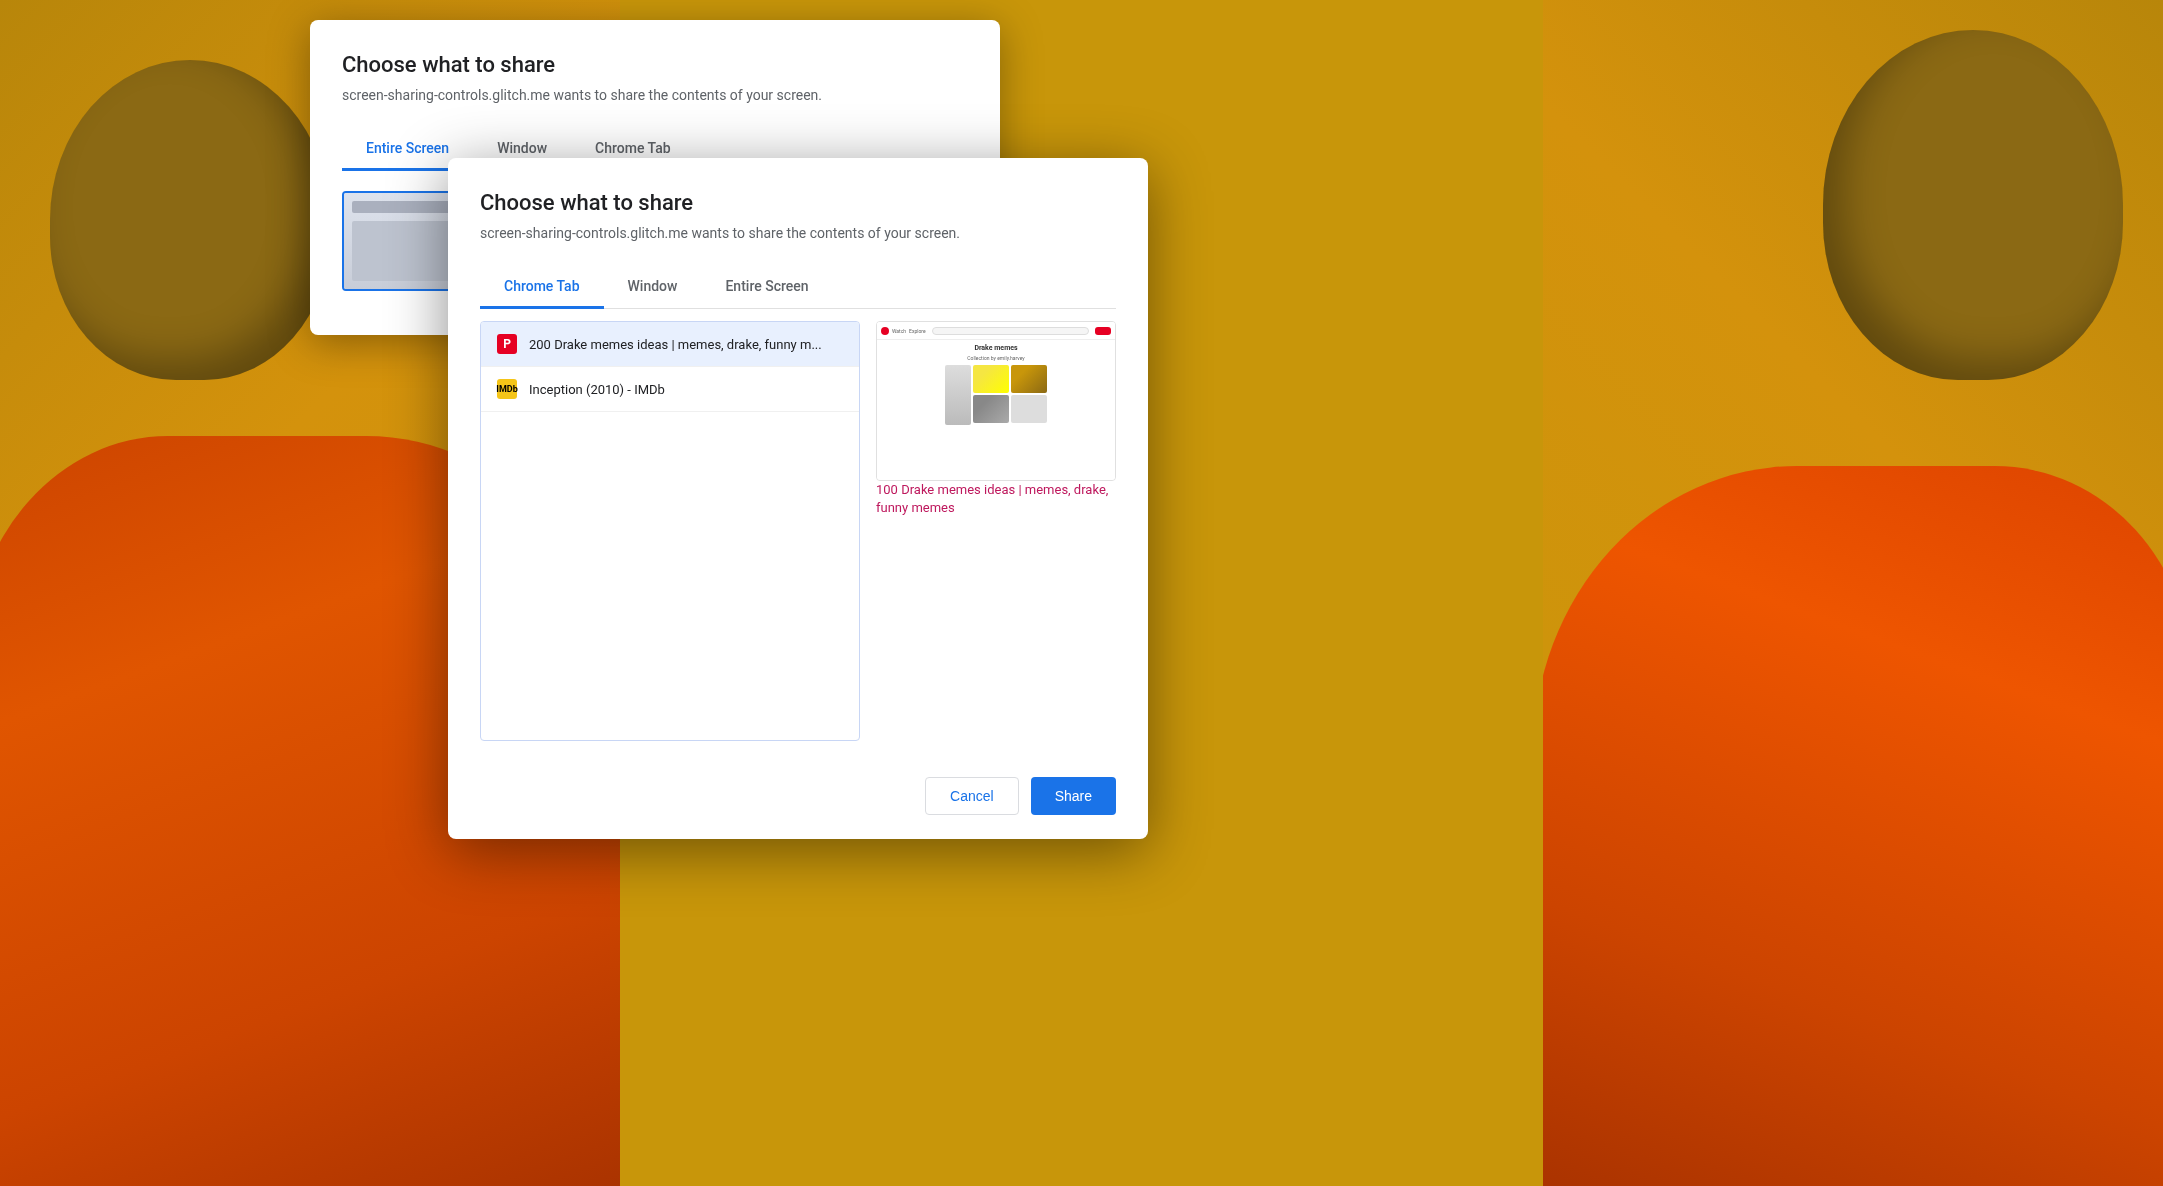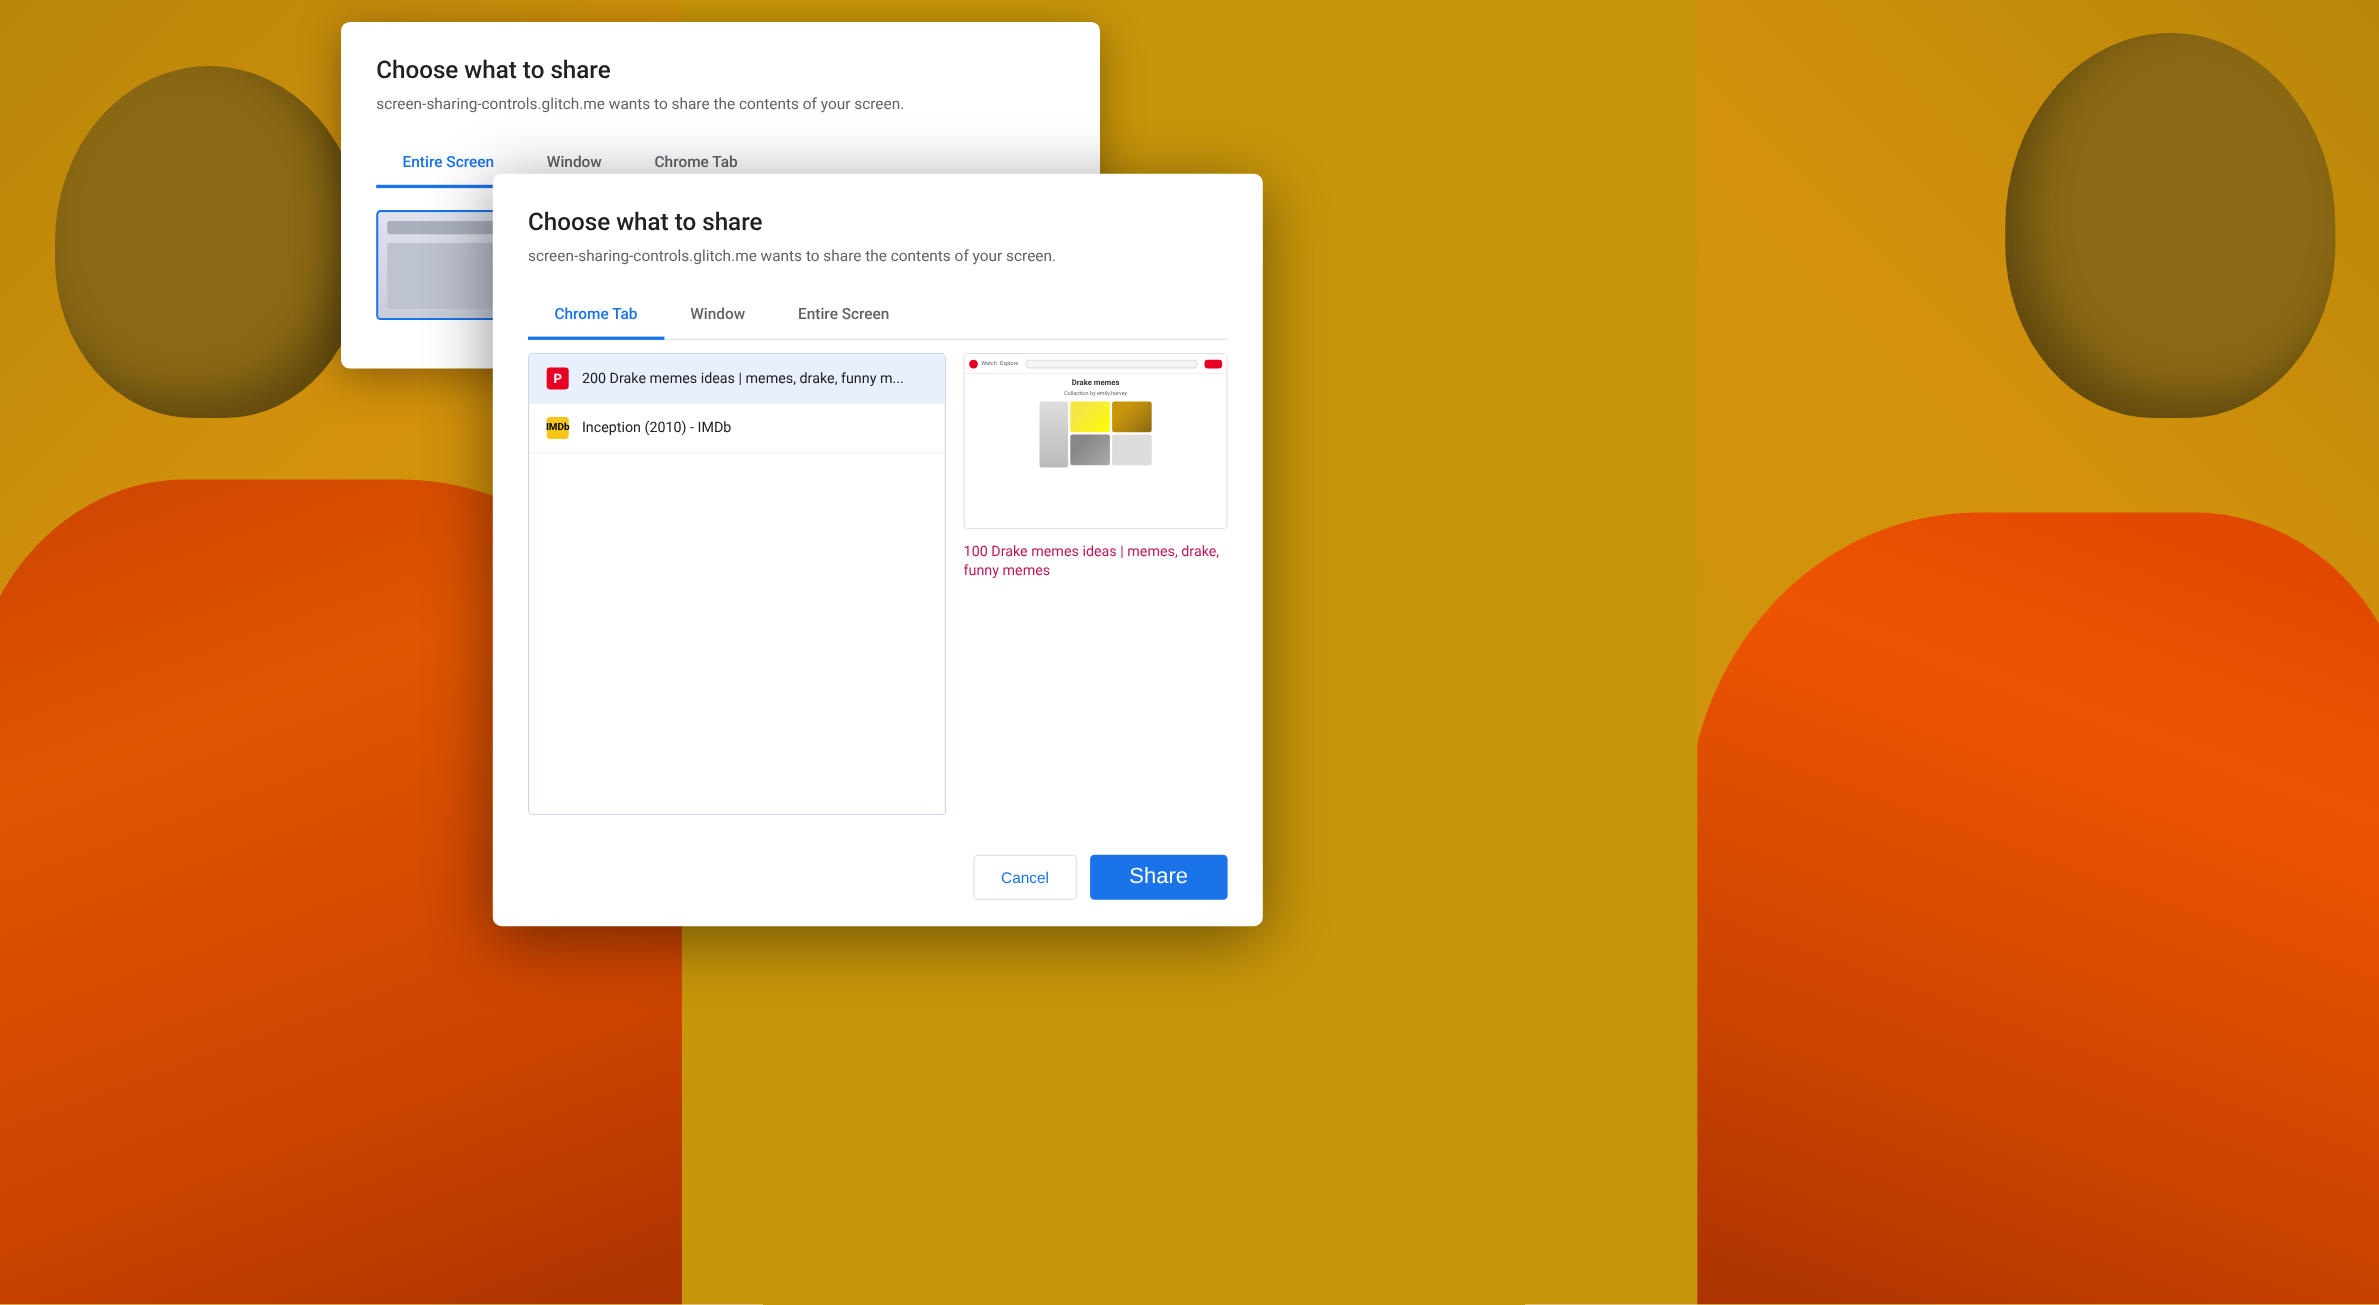--- a/index.html
+++ b/index.html
@@ -300,21 +300,20 @@
       width: 240px;
       flex-shrink: 0;
     }
 
     .preview-screenshot {
       width: 240px;
       height: 160px;
       background: #f5f5f5;
       border-radius: 4px;
       overflow: hidden;
-      margin-bottom: 12px;
       position: relative;
       border: 1px solid #e0e0e0;
     }
 
     
     .preview-pinterest {
       width: 100%;
       height: 100%;
       background: #fff;
       position: relative;
@@ -434,22 +433,22 @@
       font-size: 14px;
       font-weight: 500;
       color: #1a73e8;
       background: transparent;
       border: 1px solid #dadce0;
       border-radius: 4px;
       cursor: pointer;
     }
 
     .btn-share {
-      padding: 9px 36px;
-      font-size: 20px;
+      padding: 9px 24px;
+      font-size: 14px;
       font-weight: 500;
       color: #fff;
       background: #1a73e8;
       border: none;
       border-radius: 4px;
       cursor: pointer;
     }
 
     
     .tab-list-empty {

